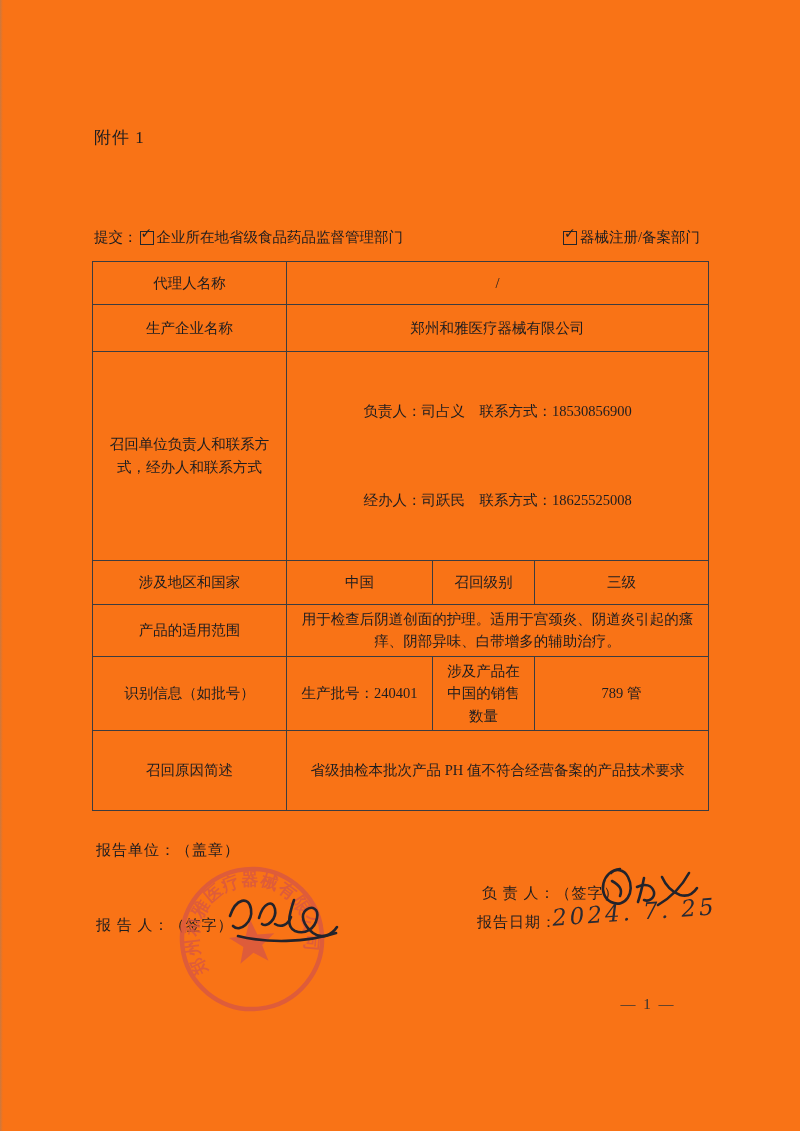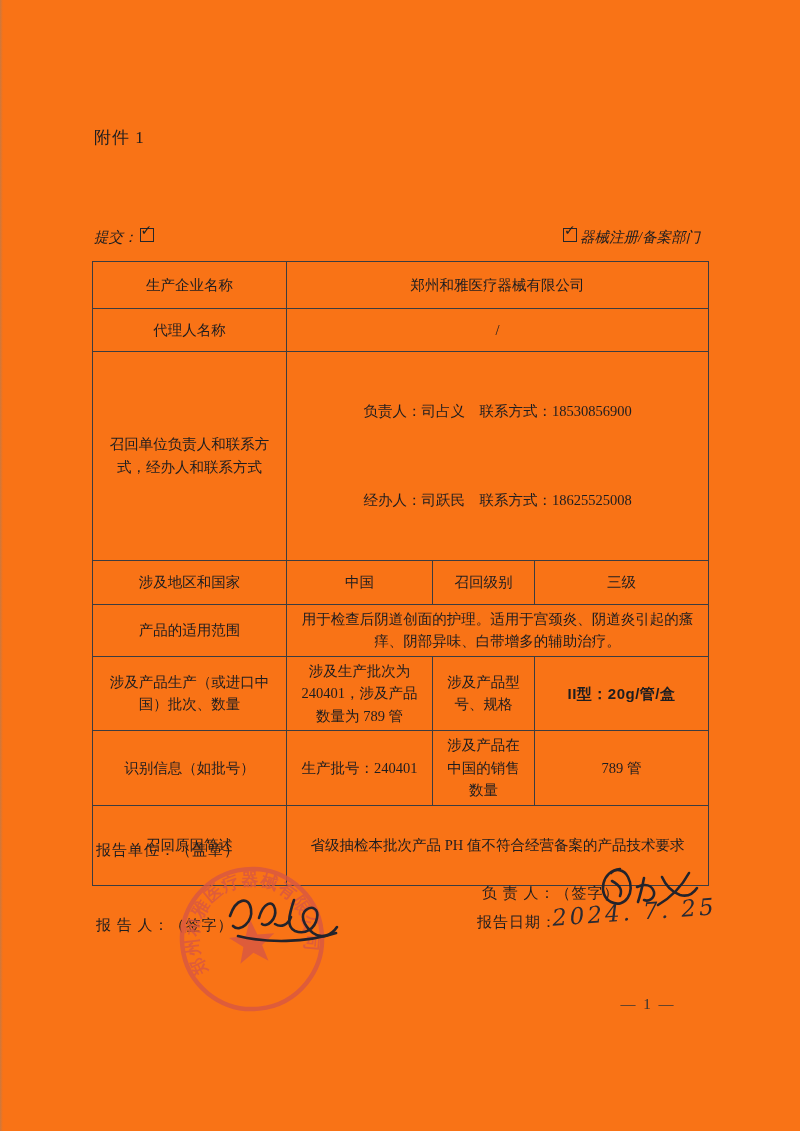--- a/index.html
+++ b/index.html
@@ -21,21 +21,21 @@
   }
   .doc-title{
     position:absolute;left:0;right:0;top:174px;
     text-align:center;font-size:29px;font-weight:bold;letter-spacing:1px;
   }
   .submit-line{
     position:absolute;left:94px;top:228px;width:606px;
     display:flex;justify-content:space-between;align-items:center;
     font-size:14.5px;
   }
-  .submit-group{display:flex;white-space:nowrap;font-style:italic;}
+  .submit-group{display:flex;align-items:center;white-space:nowrap;}
   .checkbox{
     position:relative;display:inline-block;
     width:12px;height:12px;border:1.4px solid #26262a;
     margin:0 3px 0 2px;flex:0 0 auto;
   }
   .checkbox .tick{
     position:absolute;left:0px;top:-6px;
     font-family:"DejaVu Sans",sans-serif;
     font-size:14px;color:#222;line-height:1;
   }
@@ -86,67 +86,62 @@
 
   <div class="attachment">附件 1</div>
 
 
   <div class="submit-line">
     <div class="submit-group">
       <span>提交：</span>
         <span class="checkbox">
           <span class="tick">✓</span>
         </span>
+        <span>企业所在地省级食品药品监督管理部门</span>
     </div>
     <div class="submit-group">
       <span class="checkbox">
           <span class="tick">✓</span>
         </span>
         <span>器械注册/备案部门</span>
     </div>
   </div>
 
   <table class="form">
     <colgroup>
         <col style="width:194px">
         <col style="width:146px">
         <col style="width:102px">
         <col style="width:174px">
       </colgroup>
     <tbody>
+    <tr style="height:43px">
+      <td>代理人名称</td>
+      <td colspan="3">/</td>
+    </tr>
     <tr style="height:47px">
       <td>生产企业名称</td>
       <td colspan="3">郑州和雅医疗器械有限公司</td>
-    </tr>
-    <tr style="height:43px">
-      <td>代理人名称</td>
-      <td colspan="3">/</td>
     </tr>
     <tr style="height:64px">
       <td>召回单位负责人和联系方式，经办人和联系方式</td>
       <td colspan="3" class="contact-cell">
         <div class="contact-line1">负责人：司占义    联系方式：18530856900</div>
         <div>经办人：司跃民    联系方式：18625525008</div>
       </td>
     </tr>
     <tr style="height:44px">
       <td>涉及地区和国家</td>
       <td>中国</td>
       <td>召回级别</td>
       <td>三级</td>
     </tr>
     <tr style="height:51px">
       <td>产品的适用范围</td>
       <td colspan="3">用于检查后阴道创面的护理。适用于宫颈炎、阴道炎引起的瘙痒、阴部异味、白带增多的辅助治疗。</td>
-    </tr>
-    <tr style="height:63px">
-      <td>涉及产品生产（或进口中国）批次、数量</td>
-      <td class="left">涉及生产批次为 240401，涉及产品数量为 789 管</td>
-      <td>涉及产品型号、规格</td>
-      <td class="model-cell">II型：20g/管/盒</td>
     </tr>
     <tr style="height:58px">
       <td>识别信息（如批号）</td>
       <td class="left">生产批号：240401</td>
       <td>涉及产品在中国的销售数量</td>
       <td>789 管</td>
     </tr>
     <tr style="height:80px">
       <td>召回原因简述</td>
       <td colspan="3">省级抽检本批次产品 PH 值不符合经营备案的产品技术要求</td>

